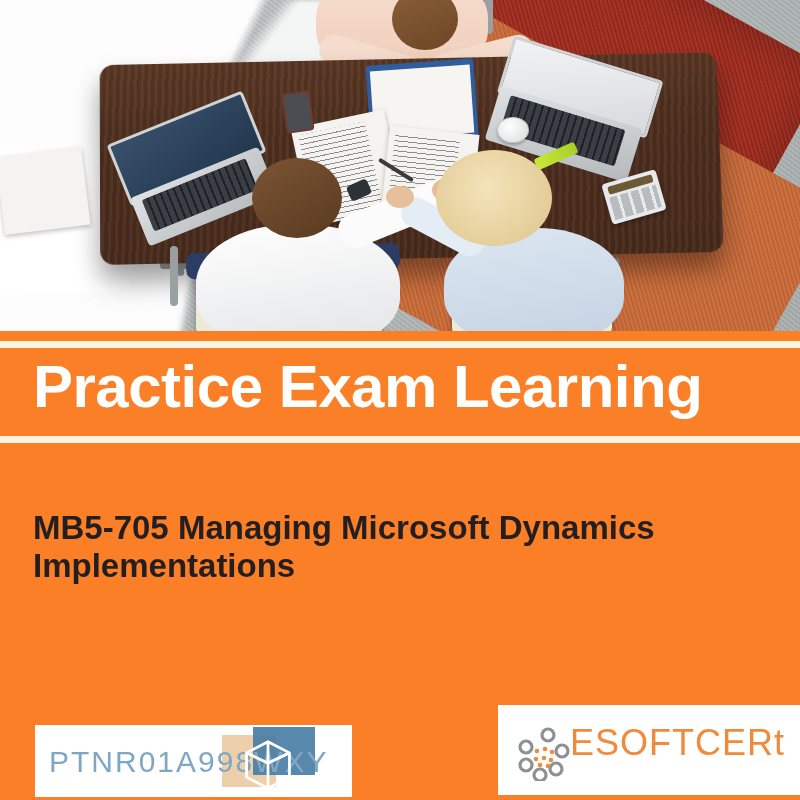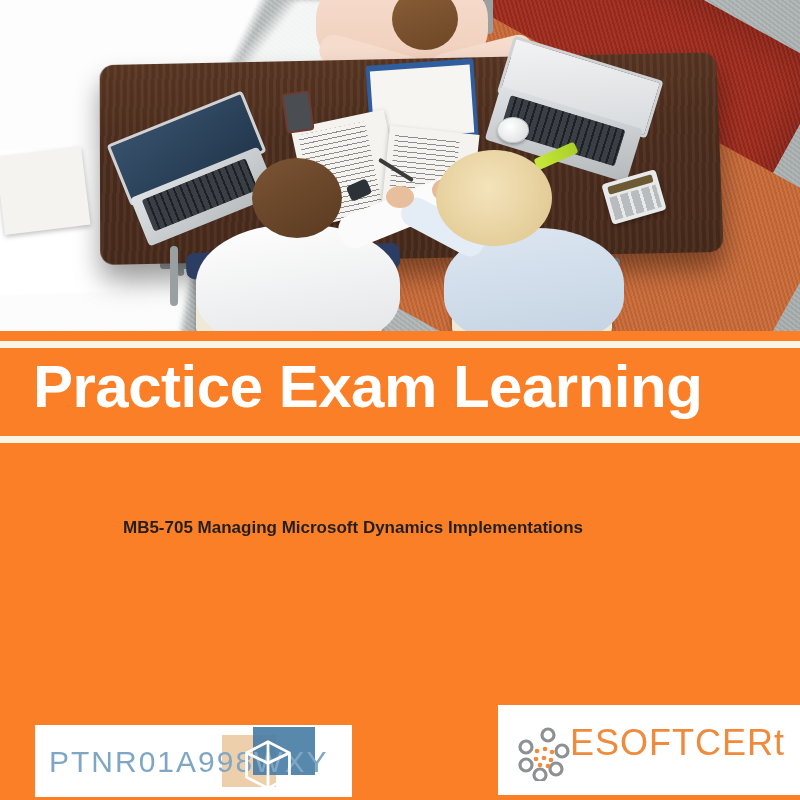--- a/index.html
+++ b/index.html
@@ -122,21 +122,21 @@
   
   .rule{position:absolute;left:0;width:800px;height:7px;background:#FCF5E4;}
   .rule.top{top:341px;}
   .rule.bot{top:436px;}
 
   .title{position:absolute;left:33px;top:352px;width:740px;
     font-size:60px;line-height:70px;font-weight:bold;color:#FFFFFF;
     letter-spacing:-0.5px;white-space:nowrap;}
 
   .subtitle{position:absolute;left:33px;top:509px;width:640px;
-    font-size:17px;line-height:38px;font-weight:bold;color:#231f20;text-align:center;}
+    font-size:33px;line-height:38px;font-weight:bold;color:#231f20;}
 
   
   .logo-left{position:absolute;left:35px;top:725px;width:317px;height:72px;background:#FFFFFF;overflow:hidden;}
   .ll-text{position:absolute;left:14px;top:20px;font-size:30px;letter-spacing:2px;color:#7FA7C4;
     font-family:"Liberation Sans",sans-serif;}
   .ll-sq-tan{position:absolute;left:187px;top:10px;width:54px;height:52px;background:#edcba4;opacity:.92;}
   .ll-sq-blue{position:absolute;left:218px;top:2px;width:62px;height:48px;background:#4a7ea5;opacity:.92;}
   .ll-cube{position:absolute;left:205px;top:12px;width:56px;height:56px;}
 
   .logo-right{position:absolute;left:498px;top:705px;width:292px;height:90px;background:#FFFFFF;overflow:hidden;padding-left:28px;}

